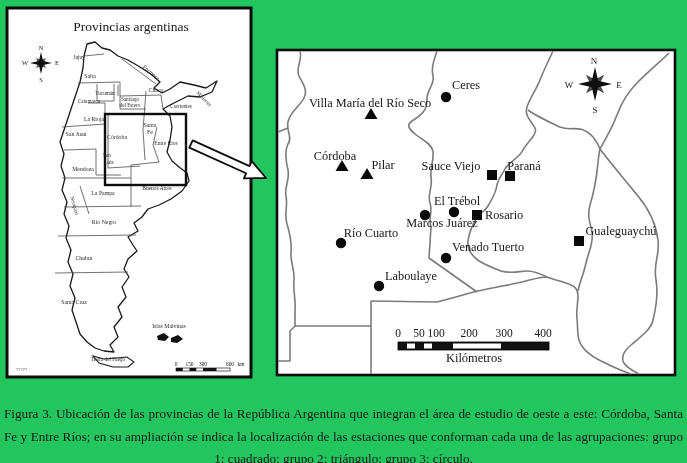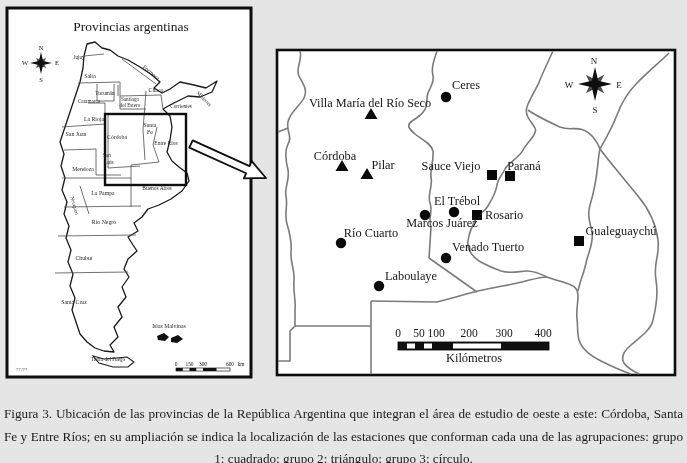--- a/index.html
+++ b/index.html
@@ -1,17 +1,17 @@
 <!DOCTYPE html>
 <html><head>
 <meta charset="utf-8">
 <style>
   html,body{margin:0;padding:0;background:#ffffff;}
   .figure-wrap{
-    position:relative;width:687px;height:463px;background:#e5e5e5;overflow:hidden;
+    position:relative;width:687px;height:463px;background:#22c55e;overflow:hidden;
     font-family:"Liberation Serif","DejaVu Serif",serif;
   }
   svg{position:absolute;left:0;top:0;}
   .caption{
     position:absolute;left:0;top:399px;width:679px;padding:4px 4px 0 4px;
     font-size:13.2px;line-height:22.5px;color:#1b1b1b;
     text-align:justify;text-align-last:center;
   }
   text{fill:#161616;}
   .map-title{font-size:13.5px;}

